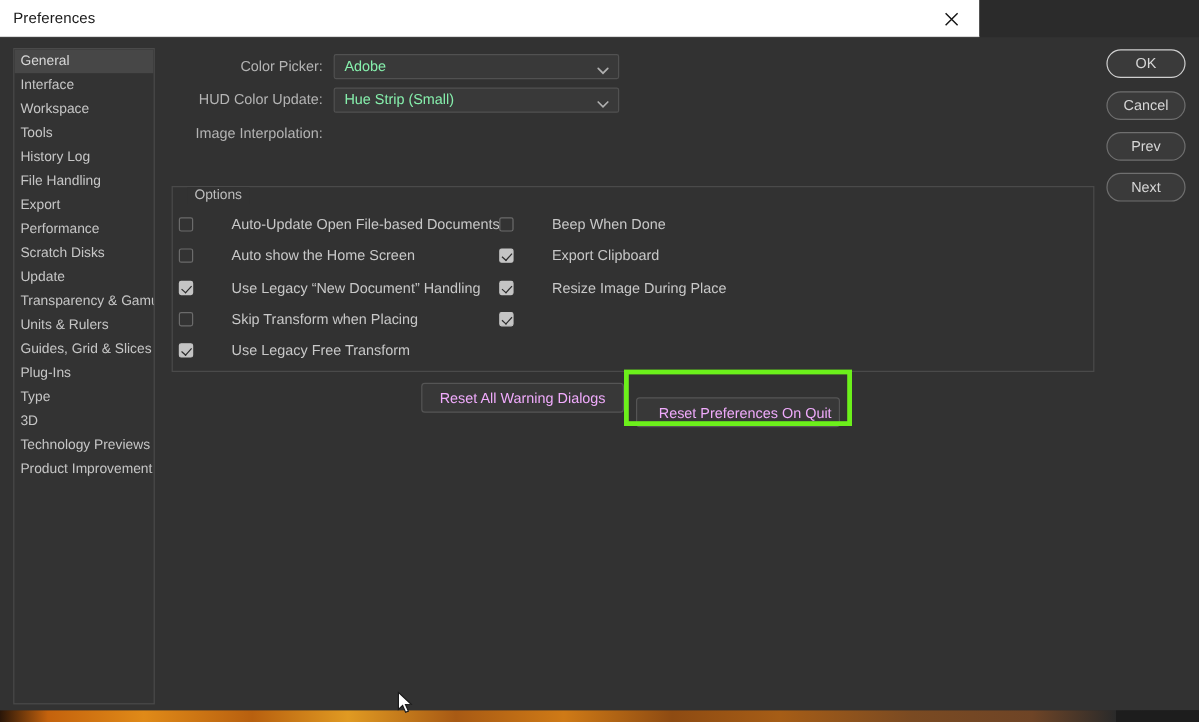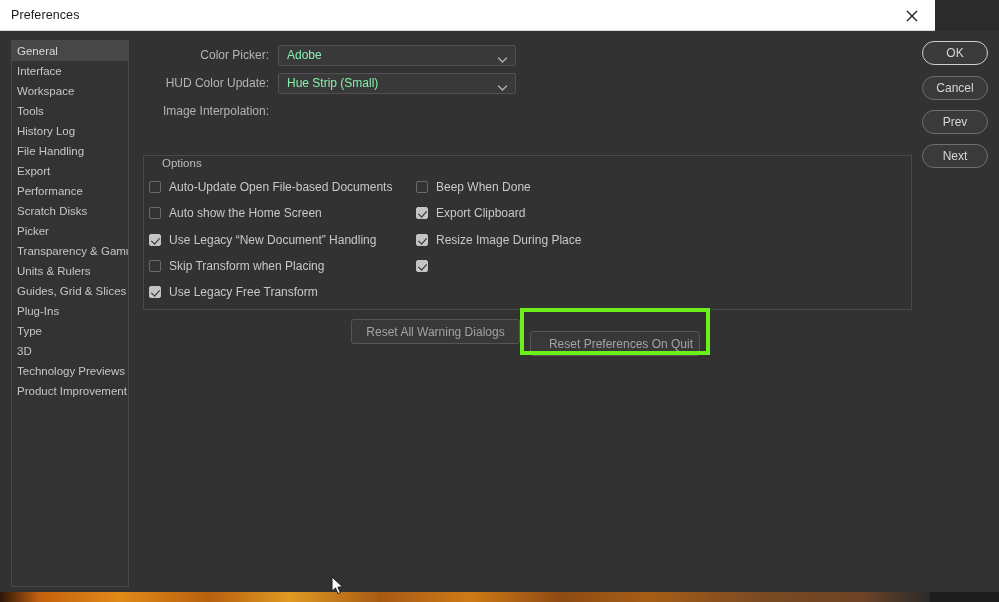--- a/index.html
+++ b/index.html
@@ -14,21 +14,21 @@
     overflow: hidden;
     font-family: "Liberation Sans", sans-serif;
     position: relative;
     -webkit-font-smoothing: antialiased;
   }
 
   
   .titlebar {
     position: absolute;
     left: 0; top: 0;
-    width: 935px;
+    width: 816px;
     height: 31px;
     background: #ffffff;
     border-bottom: 1px solid #d8d8d8;
     box-sizing: border-box;
   }
   .titlebar-text {
     position: absolute;
     left: 11px;
     top: 8px;
     font-size: 12.5px;
@@ -142,20 +142,21 @@
     color: #bdbdbd;
     line-height: 14px;
   }
 
   .check-row {
     position: absolute;
     display: flex;
     align-items: center;
     cursor: default;
     height: 18px;
+    gap: 24px;
   }
   .checkbox {
     width: 12px;
     height: 12px;
     box-sizing: border-box;
     border: 1px solid #6b6b6b;
     border-radius: 2px;
     background: #333333;
     flex: 0 0 auto;
     position: relative;
@@ -187,21 +188,21 @@
     position: absolute;
     height: 25px;
     background: #383838;
     border: 1px solid #555555;
     border-radius: 3px;
     box-sizing: border-box;
     display: flex;
     align-items: center;
     justify-content: center;
     font-size: 12px;
-    color: #a3a3a3;
+    color: #f0abfc;
     cursor: default;
     white-space: nowrap;
   }
 
   
   .highlight-ring {
     position: absolute;
     left: 520px;
     top: 277px;
     width: 190px;
@@ -281,21 +282,21 @@
   <div class="sidebar" id="sidebar-list">
       <div class="side-item selected"><span>General</span></div>
       <div class="side-item"><span>Interface</span></div>
       <div class="side-item"><span>Workspace</span></div>
       <div class="side-item"><span>Tools</span></div>
       <div class="side-item"><span>History Log</span></div>
       <div class="side-item"><span>File Handling</span></div>
       <div class="side-item"><span>Export</span></div>
       <div class="side-item"><span>Performance</span></div>
       <div class="side-item"><span>Scratch Disks</span></div>
-      <div class="side-item"><span>Picker</span></div>
+      <div class="side-item"><span>Update</span></div>
       <div class="side-item"><span>Transparency &amp; Gamut</span></div>
       <div class="side-item"><span>Units &amp; Rulers</span></div>
       <div class="side-item"><span>Guides, Grid &amp; Slices</span></div>
       <div class="side-item"><span>Plug-Ins</span></div>
       <div class="side-item"><span>Type</span></div>
       <div class="side-item"><span>3D</span></div>
       <div class="side-item"><span>Technology Previews</span></div>
       <div class="side-item"><span>Product Improvement</span></div>
     </div>
 

